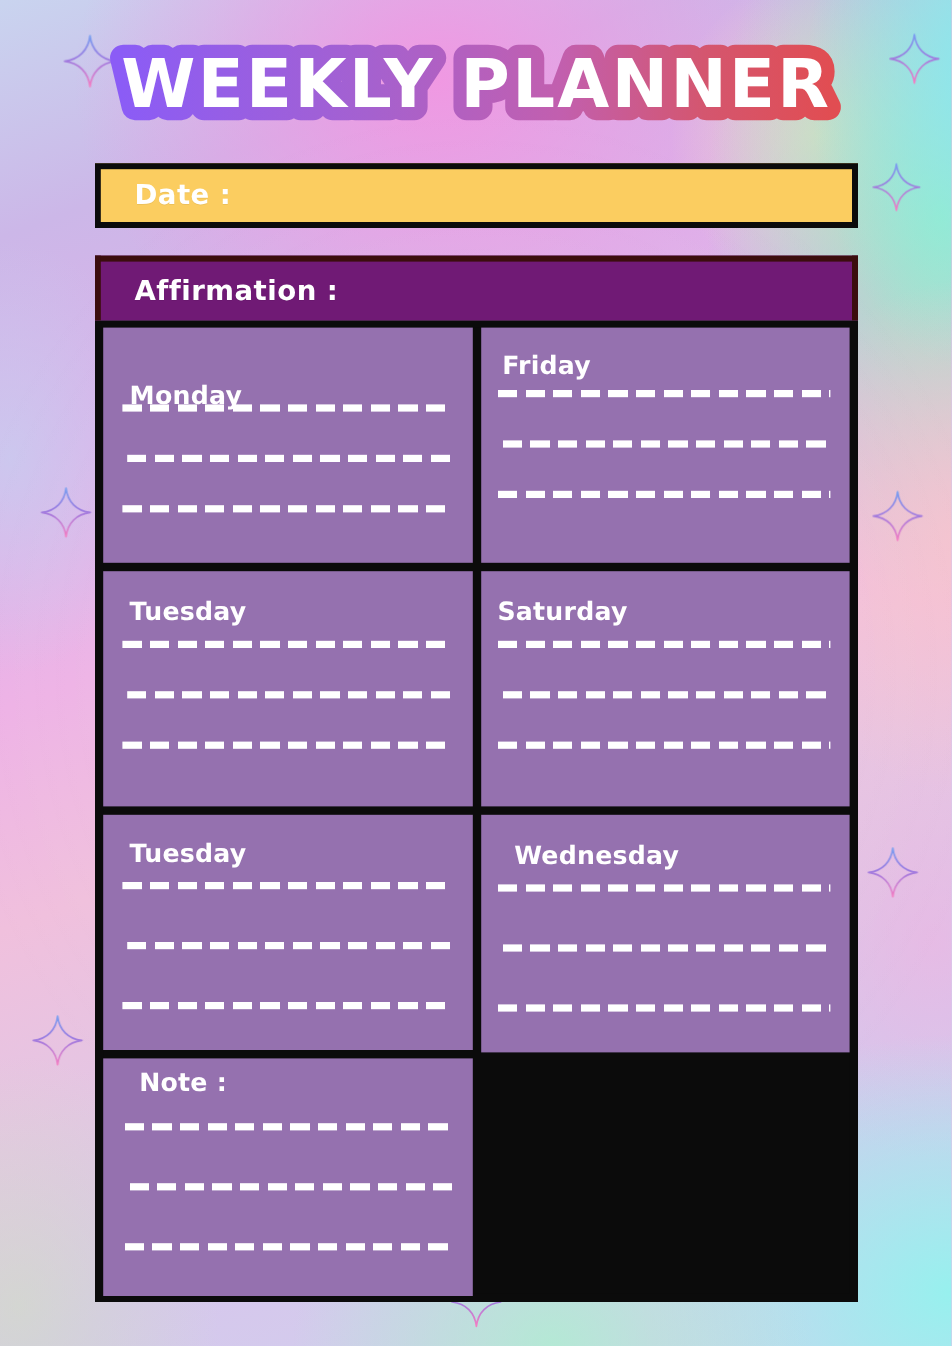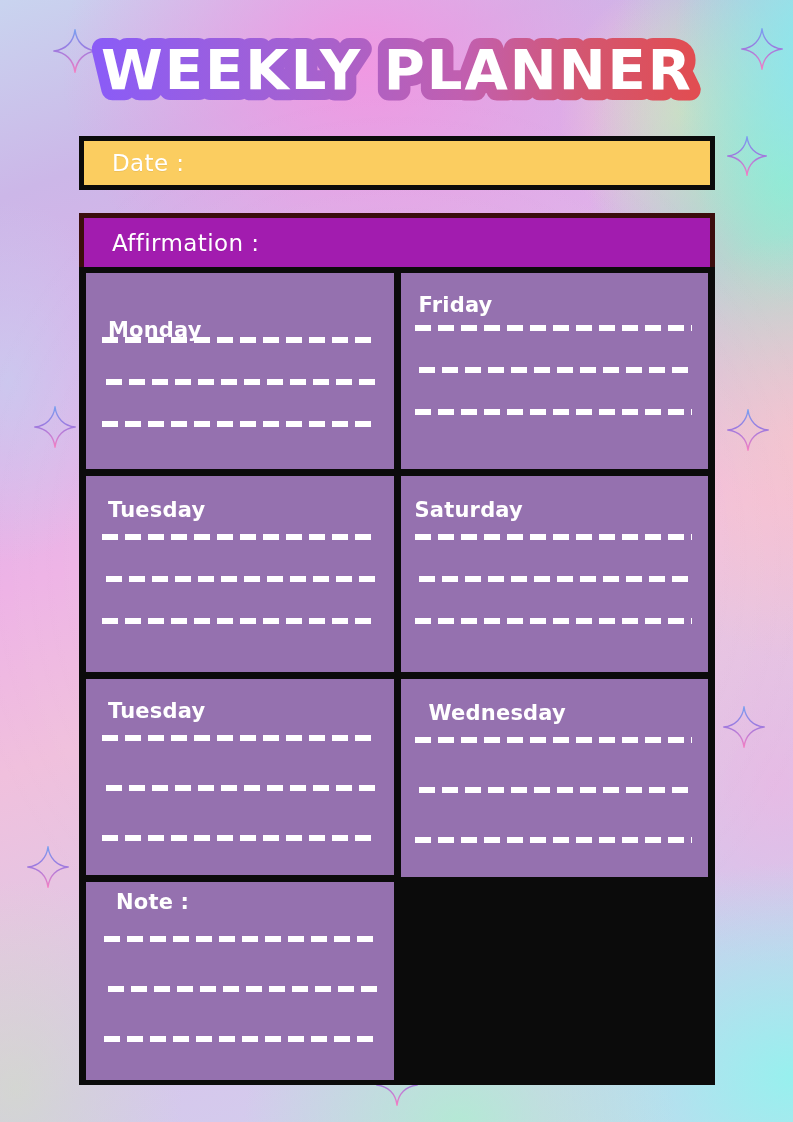--- a/index.html
+++ b/index.html
@@ -116,32 +116,32 @@
   .bar {
     position: relative;
     height: 54px;
     display: flex;
     align-items: center;
     padding-left: 28px;
   }
   .bar-label {
     color: #ffffff;
     font-size: 23px;
-    font-weight: normal;
+    font-weight: bold;
     letter-spacing: 0.4px;
     text-shadow: 0 1px 0 rgba(0,0,0,0.06);
   }
 
   #date-bar {
     background: #fbcd60;
     border: 5px solid #0b0b0b;
     margin-bottom: 23px;
   }
   #affirmation-bar {
-    background: #a21caf;
+    background: #701a75;
     border: 5px solid #3b0d0d;
     border-bottom: 0;
   }
 
   
   #week-grid {
     display: grid;
     grid-template-columns: 1fr 1fr;
     grid-auto-rows: 196px;
     gap: 7px;

